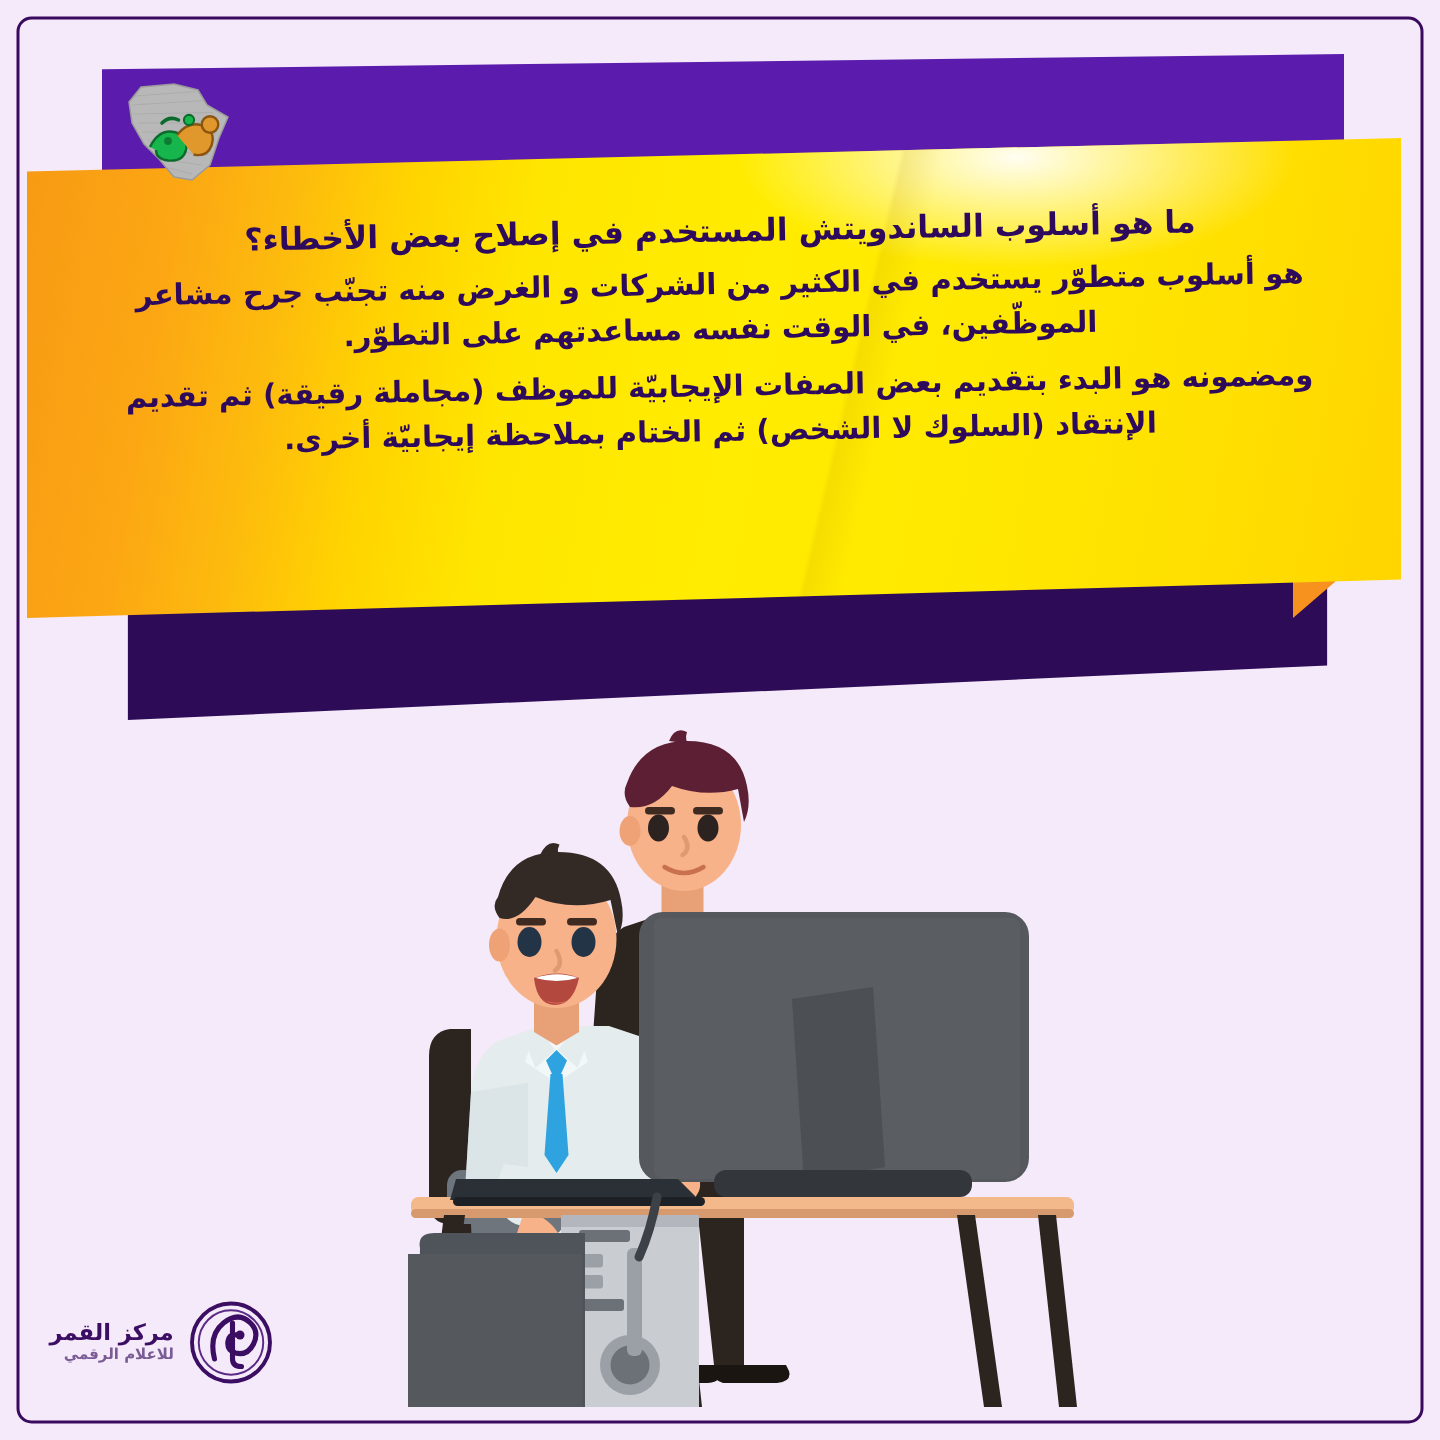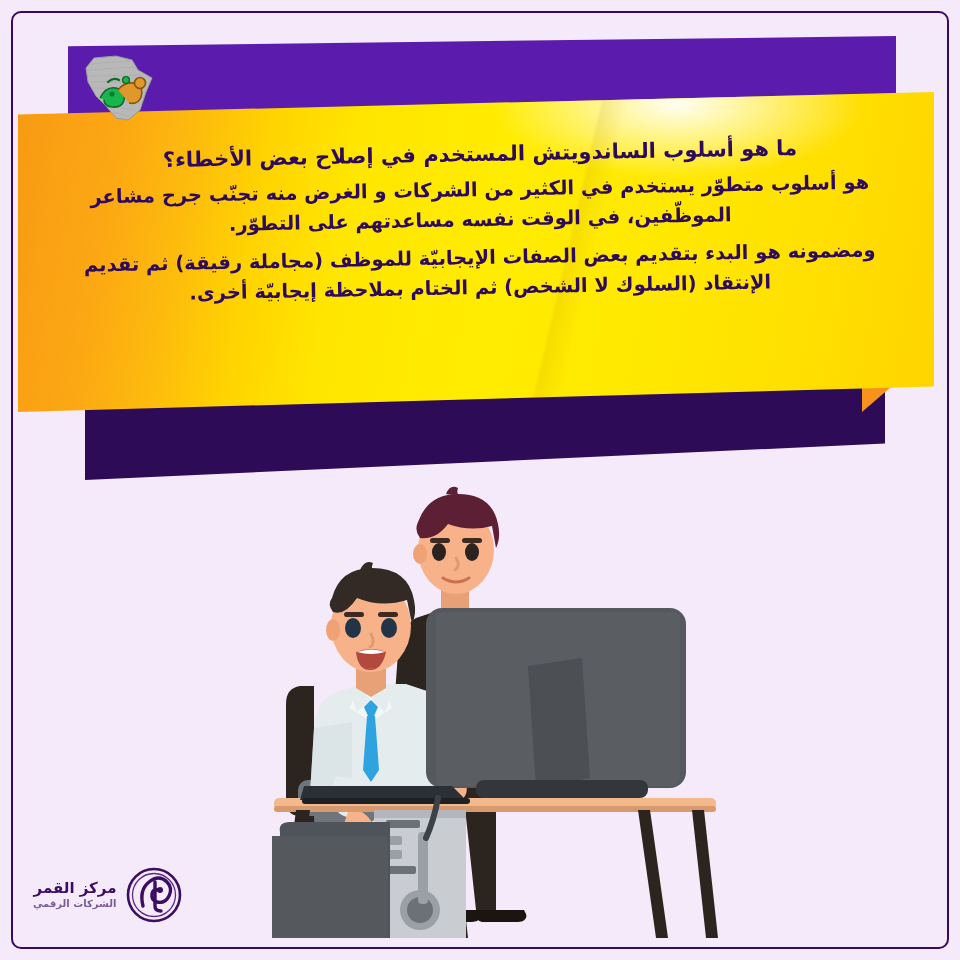--- a/index.html
+++ b/index.html
@@ -301,18 +301,18 @@
       <svg viewBox="0 0 58 58" width="58" height="58" aria-hidden="true">
         <circle cx="29" cy="29" r="26" fill="none" stroke="#3b0d63" stroke-width="2.6"></circle>
         <circle cx="29" cy="29" r="21.5" fill="none" stroke="#5a2a86" stroke-width="1.3"></circle>
         <path d="M18 40 q-4 -16 6 -24 q10 -8 18 0 q6 6 2 14 q-4 8 -12 6 q-6 -2 -5 -8 q1 -5 6 -4" fill="none" stroke="#3b0d63" stroke-width="3.4" stroke-linecap="round"></path>
         <path d="M30 16 l0 24 q0 5 6 5" fill="none" stroke="#3b0d63" stroke-width="3.4" stroke-linecap="round"></path>
         <circle cx="35" cy="24" r="3" fill="#3b0d63"></circle>
       </svg>
     </div>
     <div class="brand-txt">
       <span class="brand-name">مركز القمر</span>
-      <span class="brand-sub">الشركات الرقمي</span>
+      <span class="brand-sub">للاعلام الرقمي</span>
     </div>
   </div>
 
   <div class="frame"></div>
 </div>
 
 </body></html>

